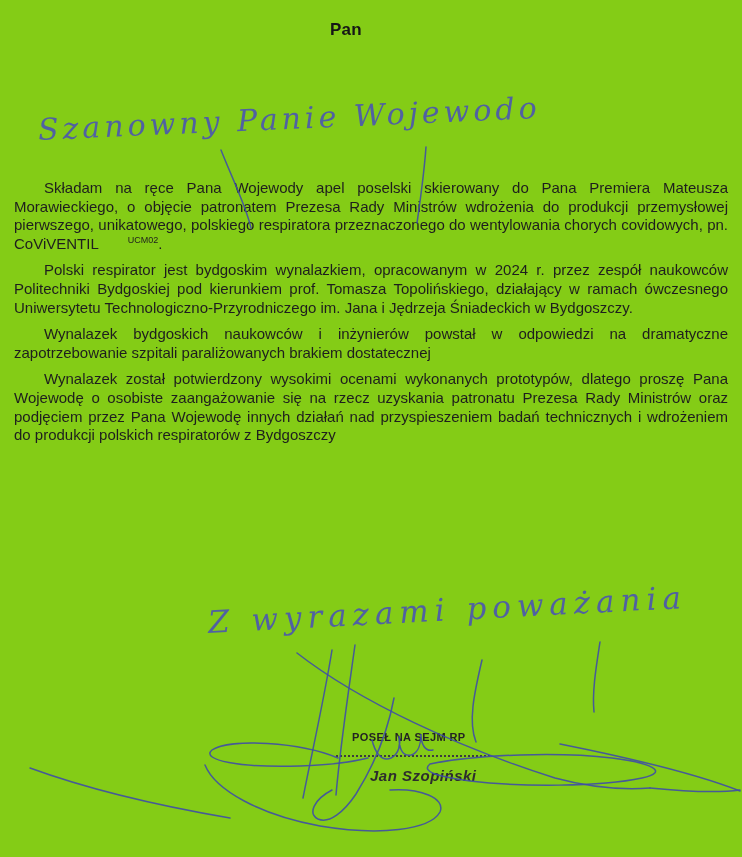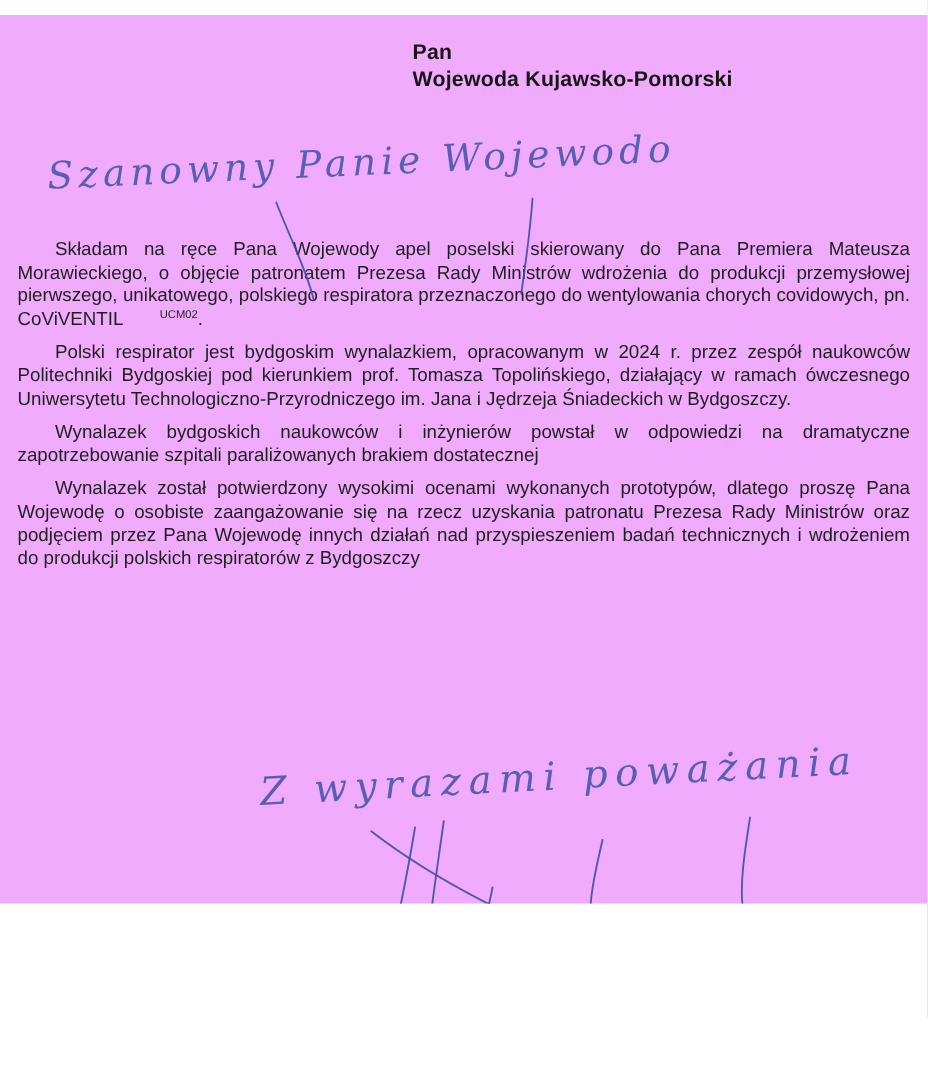--- a/index.html
+++ b/index.html
@@ -1,24 +1,23 @@
 <!DOCTYPE html>
 <html lang="pl"><head>
 <meta charset="utf-8">
 <style>
   html, body { margin: 0; padding: 0; background: #ffffff; }
   .page {
     position: relative;
     width: 742px;
-    height: 711px;
-    background: #f0abfc;
+    height: 857px;
+    background: #84cc16;
     overflow: hidden;
     font-family: "Liberation Sans", sans-serif;
     color: #1d1d1d;
-    margin-top: 12px;
   }
   
   .recipient {
     position: absolute;
     left: 330px;
     top: 19px;
     font-weight: bold;
     font-size: 17px;
     line-height: 22px;
     letter-spacing: 0.2px;
@@ -108,21 +107,20 @@
     opacity: 0.9;
   }
 </style>
 </head>
 <body>
 
 <div class="page">
 
   <div class="recipient">
     <div>Pan</div>
-    <div>Wojewoda Kujawsko-Pomorski</div>
   </div>
 
   <div class="handwritten greeting">Szanowny Panie Wojewodo</div>
 
   <div class="body-text">
     <p class="para first"><span>Składam na ręce Pana  Wojewody apel poselski skierowany do Pana  Premiera Mateusza Morawieckiego, o objęcie patronatem Prezesa Rady Ministrów wdrożenia do produkcji przemysłowej pierwszego, unikatowego, polskiego respiratora przeznaczonego do wentylowania chorych covidowych, pn. CoViVENTIL</span><sup>UCM02</sup><span>.</span></p>
     <p class="para">Polski respirator jest bydgoskim wynalazkiem, opracowanym w 2024 r. przez zespół naukowców  Politechniki  Bydgoskiej pod  kierunkiem prof.  Tomasza  Topolińskiego, działający  w  ramach ówczesnego Uniwersytetu Technologiczno-Przyrodniczego im. Jana i Jędrzeja Śniadeckich w Bydgoszczy.</p>
     <p class="para">Wynalazek bydgoskich naukowców i inżynierów powstał w odpowiedzi na dramatyczne zapotrzebowanie szpitali paraliżowanych brakiem dostatecznej</p>
     <p class="para">Wynalazek został potwierdzony wysokimi ocenami wykonanych prototypów, dlatego proszę Pana Wojewodę o osobiste zaangażowanie się na rzecz uzyskania patronatu Prezesa Rady Ministrów oraz podjęciem przez Pana Wojewodę innych działań nad przyspieszeniem badań technicznych i  wdrożeniem do  produkcji polskich respiratorów z Bydgoszczy</p>
   </div>

